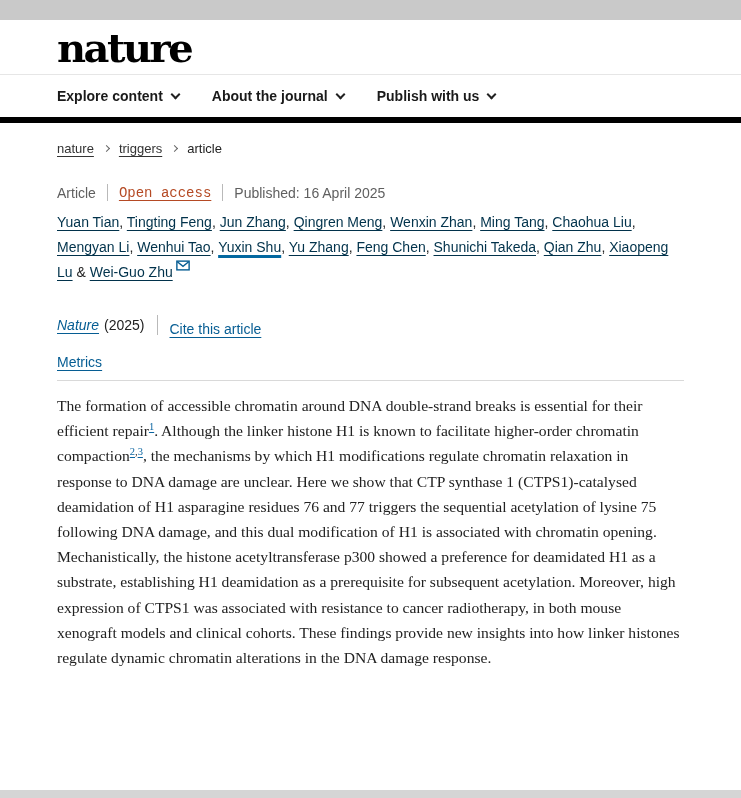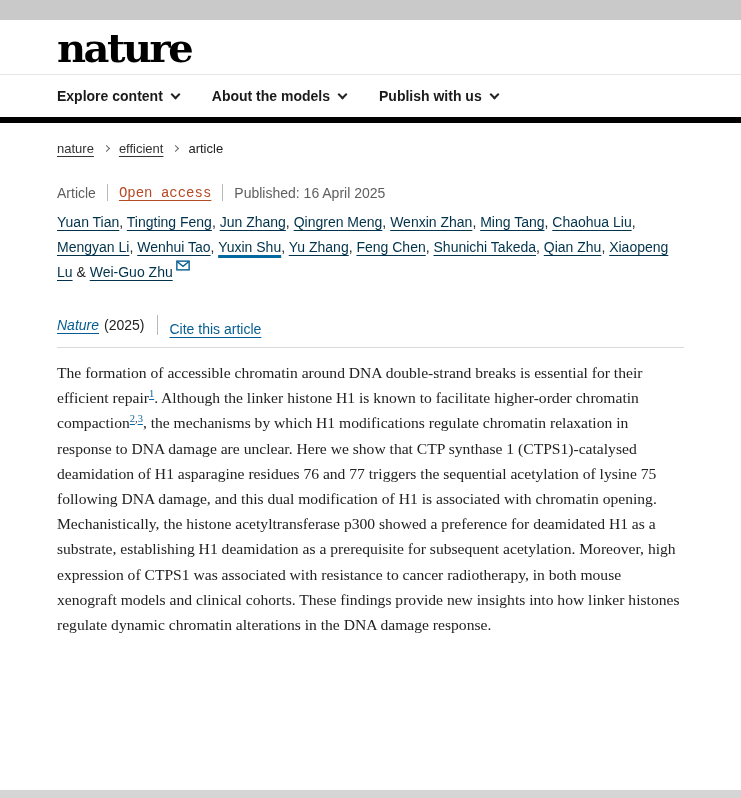--- a/index.html
+++ b/index.html
@@ -106,37 +106,37 @@
 <header class="site-header">
   <span class="logo">nature</span>
 </header>
 
 <nav class="site-nav" id="site-nav">
     <span class="nav-item">
       <span>Explore content</span>
       <span class="chev-down"></span>
     </span>
     <span class="nav-item">
-      <span>About the models</span>
+      <span>About the journal</span>
       <span class="chev-down"></span>
     </span>
     <span class="nav-item">
       <span>Publish with us</span>
       <span class="chev-down"></span>
     </span>
   </nav>
 
 <div class="black-bar"></div>
 
 <main class="content">
 
   <div class="breadcrumb" id="breadcrumb">
       <span class="crumb-link">nature</span>
       <span class="chev-right"></span>
-      <span class="crumb-link">efficient</span>
+      <span class="crumb-link">triggers</span>
       <span class="chev-right"></span>
       <span class="crumb-current">article</span>
     </div>
 
   <div class="meta-row">
     <span>Article</span>
     <span class="meta-divider"></span>
     <span class="open-access">Open access</span>
     <span class="meta-divider"></span>
     <span>Published: 16 April 2025</span>
@@ -148,19 +148,22 @@
         <path d="M1.5 1.8 L8 7 L14.5 1.8" fill="none" stroke="#065d93" stroke-width="1.6"></path>
       </svg></p>
 
   <div class="cite-row">
     <span class="journal-name">Nature</span>
     <span>(2025)</span>
     <span class="cite-divider"></span>
     <span class="blue-link">Cite this article</span>
   </div>
 
+  <div class="metrics-row">
+    <span class="blue-link">Metrics</span>
+  </div>
 
   <hr class="abstract-rule">
   <p class="abstract-body" id="abstract-body"><span>The formation of accessible chromatin around DNA double-strand breaks is essential for their efficient repair</span><sup><a class="ref-link">1</a></sup><span>. Although the linker histone H1 is known to facilitate higher-order chromatin compaction</span><sup><a class="ref-link">2</a></sup><sup>,</sup><sup><a class="ref-link">3</a></sup><span>, the mechanisms by which H1 modifications regulate chromatin relaxation in response to DNA damage are unclear. Here we show that CTP synthase 1 (CTPS1)-catalysed deamidation of H1 asparagine residues 76 and 77 triggers the sequential acetylation of lysine 75 following DNA damage, and this dual modification of H1 is associated with chromatin opening. Mechanistically, the histone acetyltransferase p300 showed a preference for deamidated H1 as a substrate, establishing H1 deamidation as a prerequisite for subsequent acetylation. Moreover, high expression of CTPS1 was associated with resistance to cancer radiotherapy, in both mouse xenograft models and clinical cohorts. These findings provide new insights into how linker histones regulate dynamic chromatin alterations in the DNA damage response.</span></p>
 
 </main>
 
 <div class="bottom-bar"></div>
 
 </body></html>

